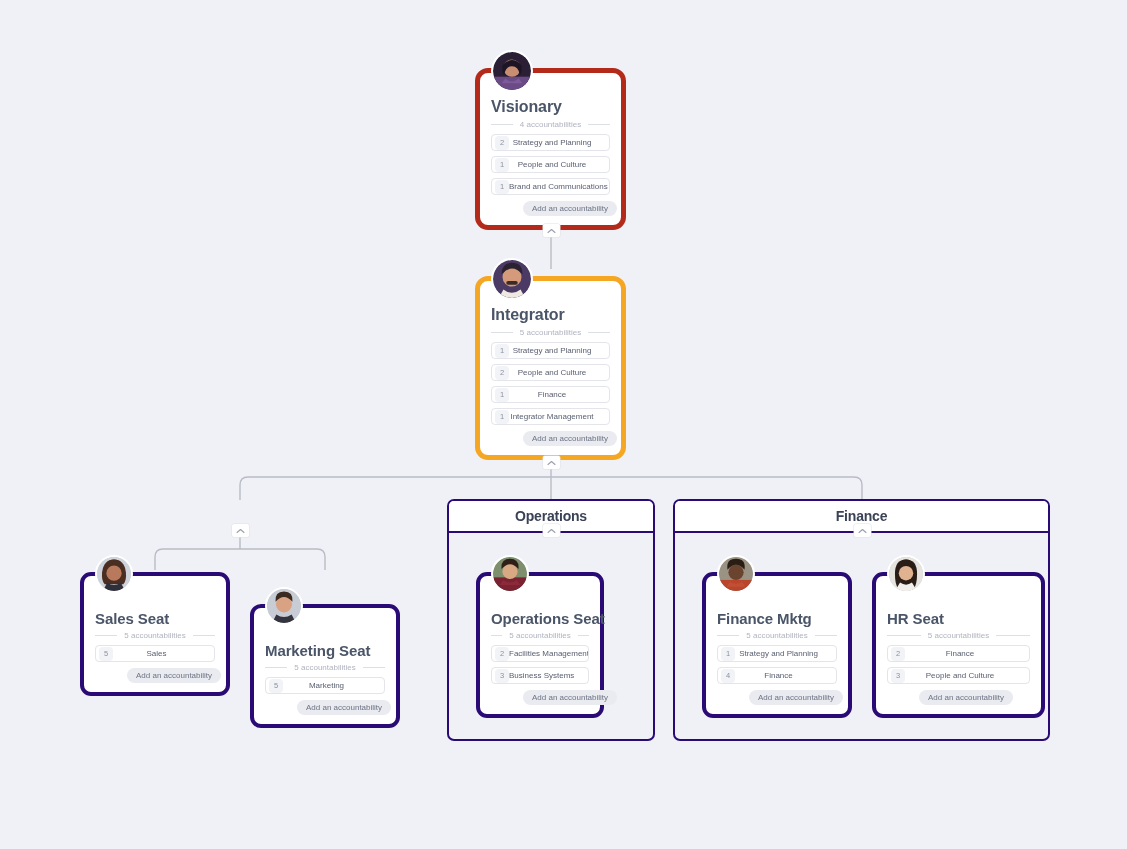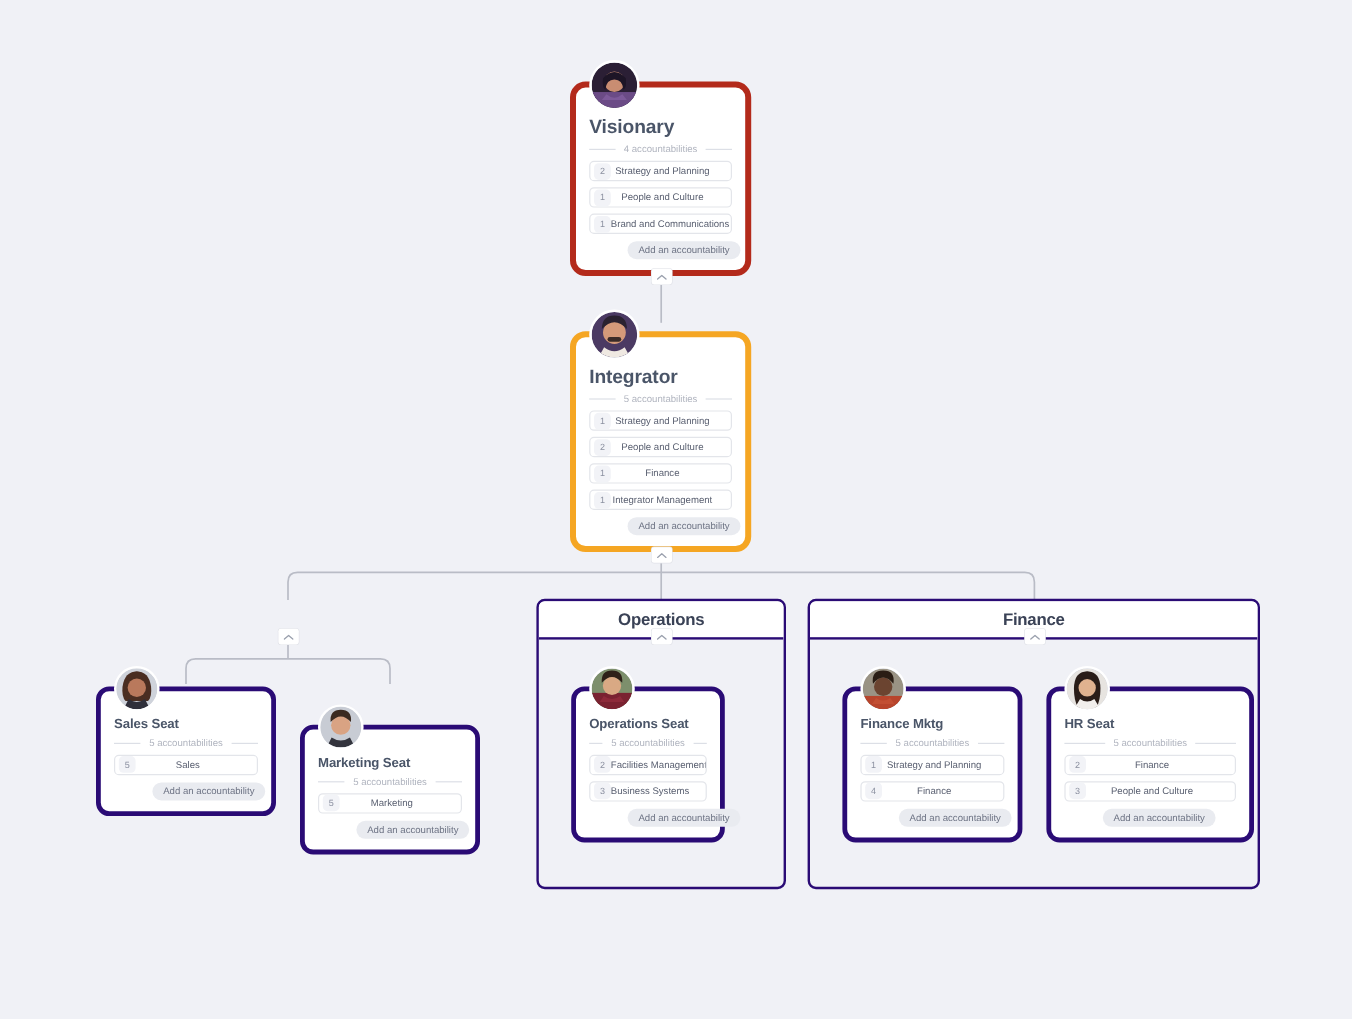--- a/index.html
+++ b/index.html
@@ -57,24 +57,24 @@
     position: relative;
     background: #cfd2da;
     flex: none;
   }
   .card.top .avatar,
   .card.second .avatar { width: 42px; height: 42px; margin-top: -23px; }
 
   .av-img { position: absolute; inset: 0; }
 
   .card-title {
-    font-size: 11px;
+    font-size: 15px;
     font-weight: bold;
     color: #4a5568;
-    margin-top: 5px;
+    margin-top: 17px;
     line-height: 1.15;
     letter-spacing: -0.1px;
     white-space: nowrap;
   }
   .card.top .card-title,
   .card.second .card-title { font-size: 16px; margin-top: 6px; }
 
   .acct-count {
     width: 100%;
     display: flex;

